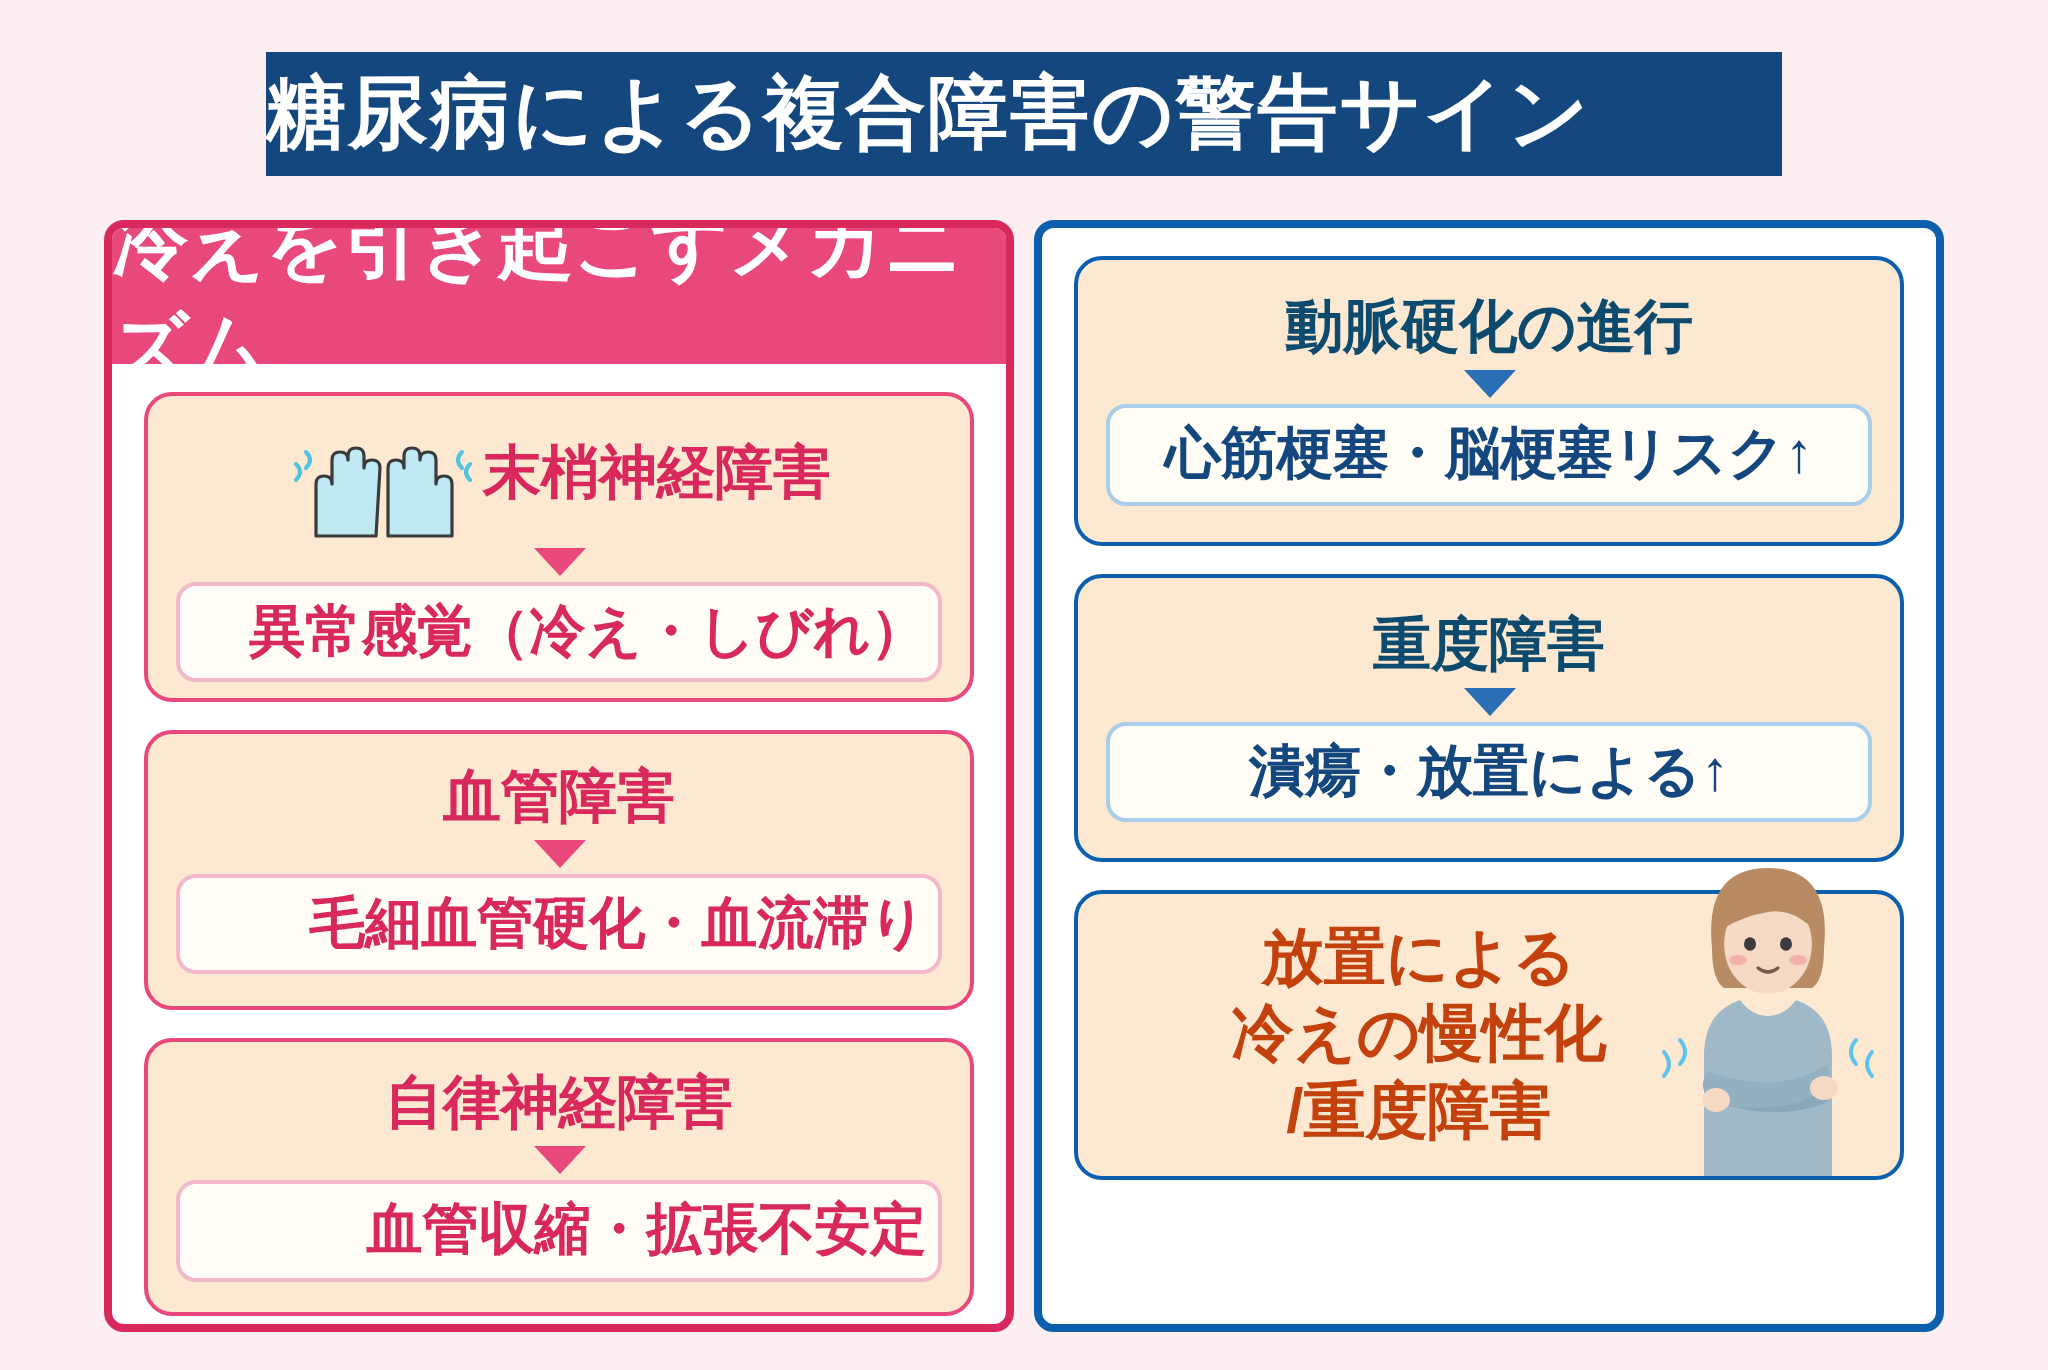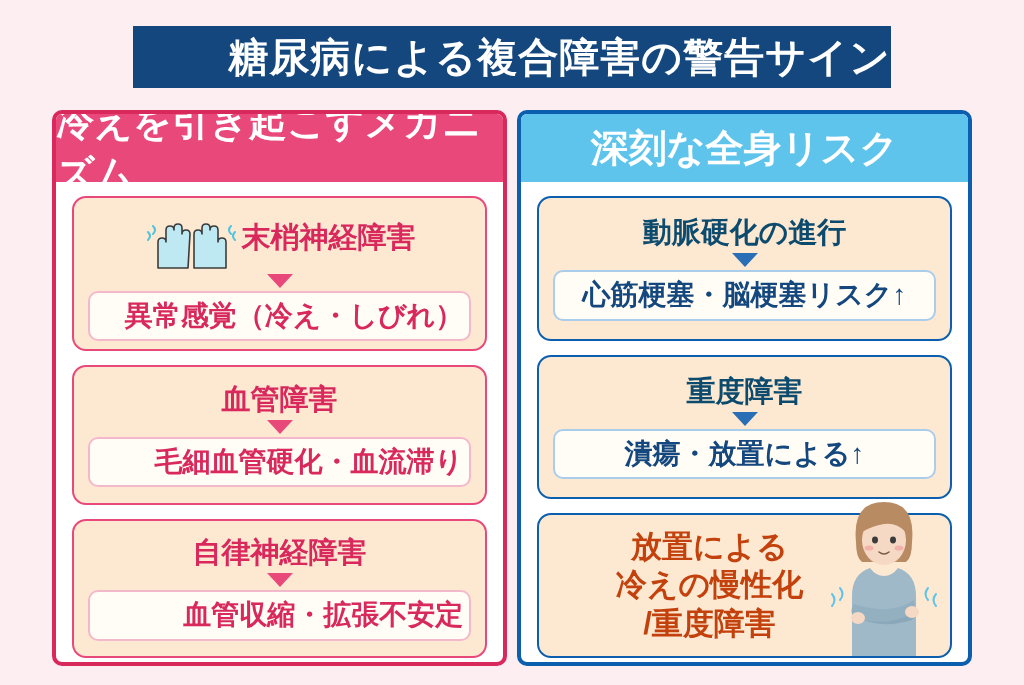--- a/index.html
+++ b/index.html
@@ -25,21 +25,21 @@
   
   .title-bar {
     position: absolute;
     left: 133px;
     top: 26px;
     width: 758px;
     height: 62px;
     background: #14477d;
     display: flex;
     align-items: center;
-    justify-content: flex-end;
+    justify-content: flex-start;
   }
   .title-text {
     color: #ffffff;
     font-size: 40px;
     font-weight: bold;
     letter-spacing: 1px;
     line-height: 1;
     white-space: nowrap;
   }
 
@@ -219,23 +219,20 @@
       <div class="card card-left">
         <div class="card-title title-pink">自律神経障害</div>
         <div class="arrow arrow-pink"></div>
         <div class="result-box result-left">血管収縮・拡張不安定</div>
       </div>
 
     </div>
   </div>
 
   <div class="panel panel-right">
-    <div class="panel-head panel-head-right">
-      <span>深刻な全身リスク</span>
-    </div>
     <div class="panel-body">
 
       <div class="card card-right">
         <div class="card-title title-blue">動脈硬化の進行</div>
         <div class="arrow arrow-blue"></div>
         <div class="result-box result-right">心筋梗塞・脳梗塞リスク↑</div>
       </div>
 
       <div class="card card-right">
         <div class="card-title title-blue">重度障害</div>

